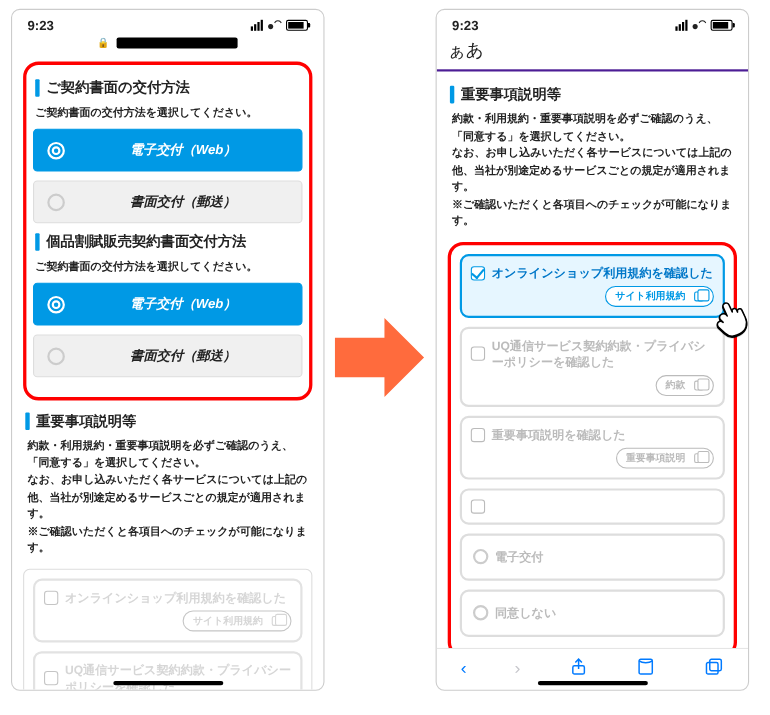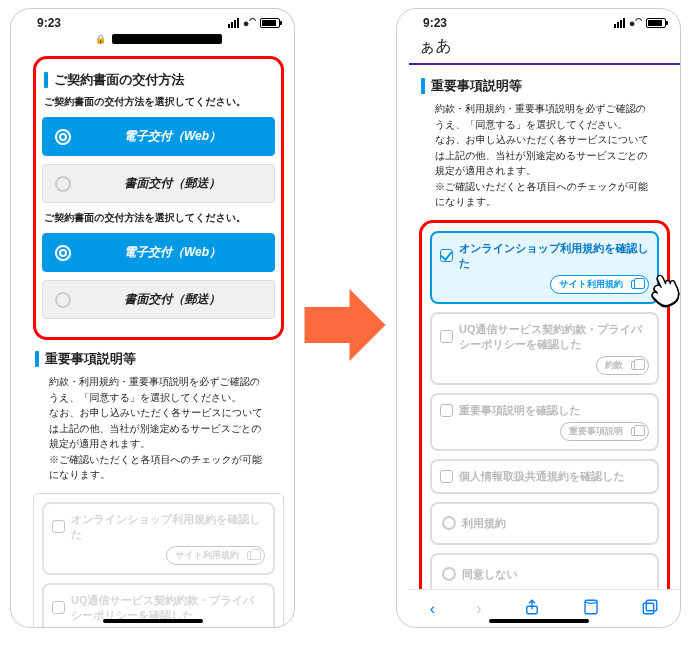--- a/index.html
+++ b/index.html
@@ -14,22 +14,22 @@
     --safari-blue:#007aff;
   }
   *{box-sizing:border-box;}
   body{
     margin:0;font-family:-apple-system,"Hiragino Kaku Gothic ProN","Hiragino Sans",sans-serif;
     background:#fff;width:700px;height:650px;overflow:hidden;position:relative;color:var(--text);
   }
   .stage{position:relative;width:700px;height:650px;}
 
   .phone{
-    position:absolute;top:8px;width:285px;height:620px;border:1px solid #ccc;border-radius:20px;
-    background:#fff;display:flex;flex-direction:column;overflow:hidden;padding-left:12px;
+    position:absolute;top:8px;width:285px;height:620px;border:1px solid #ccc;border-radius:8px;
+    background:#fff;display:flex;flex-direction:column;overflow:hidden;
   }
   .phone-left{left:10px;}
   .phone-right{left:396px;}
 
   
   .status{display:flex;justify-content:space-between;align-items:center;padding:6px 14px 2px;font-size:12px;font-weight:600;}
   .status .right{display:flex;gap:4px;align-items:center;}
   .sig{display:inline-flex;align-items:flex-end;gap:1px;}
   .sig i{width:2px;background:#000;display:inline-block;}
   .sig i:nth-child(1){height:4px;}.sig i:nth-child(2){height:6px;}.sig i:nth-child(3){height:8px;}.sig i:nth-child(4){height:10px;}
@@ -54,21 +54,21 @@
   .sect-sub{font-size:10px;font-weight:700;margin:4px 2px 8px;}
 
   .opt{display:flex;align-items:center;gap:12px;border:1px solid var(--grey-border);border-radius:4px;padding:10px 12px;margin-bottom:8px;font-size:12px;font-weight:700;justify-content:flex-start;font-style:italic;}
   .opt .radio{width:16px;height:16px;border:2px solid #ccc;border-radius:50%;flex:0 0 16px;}
   .opt.selected{background:var(--blue);color:#fff;border-color:var(--blue);}
   .opt.selected .radio{border-color:#fff;position:relative;}
   .opt.selected .radio::after{content:"";position:absolute;inset:2px;border:2px solid #fff;border-radius:50%;}
   .opt .lbl{flex:1;text-align:center;}
   .opt.plain{background:var(--grey-bg);}
 
-  .para{font-size:10px;font-weight:400;line-height:1.55;margin:4px 16px 10px;}
+  .para{font-size:10px;font-weight:700;line-height:1.55;margin:4px 4px 10px;}
 
   .terms-box{border:1px solid var(--grey-border);border-radius:6px;padding:8px;margin:0 0 10px;}
   .term{border:2px solid #ddd;border-radius:8px;padding:8px 8px 8px;margin-bottom:8px;position:relative;}
   .term .row1{display:flex;align-items:center;gap:6px;font-size:11px;font-weight:700;color:var(--muted);}
   .term.active{border-color:var(--blue);background:var(--lightblue);}
   .term.active .row1{color:#0077c8;}
   .term .chk{width:13px;height:13px;border:1.5px solid #bbb;border-radius:3px;flex:0 0 13px;position:relative;background:#fff;}
   .term.active .chk{border-color:var(--blue);background:#fff;}
   .term.active .chk::after{content:"";position:absolute;left:2px;top:-1px;width:5px;height:9px;border:solid var(--blue);border-width:0 2px 2px 0;transform:rotate(40deg);}
   .term .pill{margin-left:auto;margin-top:4px;border:1.5px solid var(--blue);border-radius:999px;padding:2px 8px;font-size:9px;color:var(--blue);display:inline-flex;align-items:center;gap:8px;background:#fff;font-weight:700;}
@@ -143,20 +143,24 @@
 
         <div class="opt selected">
           <span class="radio"></span>
           <span class="lbl">電子交付（Web）</span>
         </div>
         <div class="opt plain">
           <span class="radio"></span>
           <span class="lbl">書面交付（郵送）</span>
         </div>
 
+        <div class="sect-title">
+          <span class="bar"></span>
+          <span>個品割賦販売契約書面交付方法</span>
+        </div>
         <div class="sect-sub">ご契約書面の交付方法を選択してください。</div>
 
         <div class="opt selected">
           <span class="radio"></span>
           <span class="lbl">電子交付（Web）</span>
         </div>
         <div class="opt plain">
           <span class="radio"></span>
           <span class="lbl">書面交付（郵送）</span>
         </div>
@@ -272,28 +276,27 @@
                 <span class="pill muted">
                   <span>重要事項説明</span>
                   <span class="ext"></span>
                 </span>
               </div>
         </div>
 
         <div class="term">
           <div class="row1">
             <span class="chk"></span>
-            <span>個人情報取扱共通規約を確認した</span>
           </div>
         </div>
 
         <div class="term simple">
           <div class="row1">
                 <span class="radio"></span>
-                <span>利用規約</span>
+                <span>電子交付</span>
               </div>
         </div>
         <div class="term simple">
           <div class="row1">
                 <span class="radio"></span>
                 <span>同意しない</span>
               </div>
         </div>
       </div>
 

